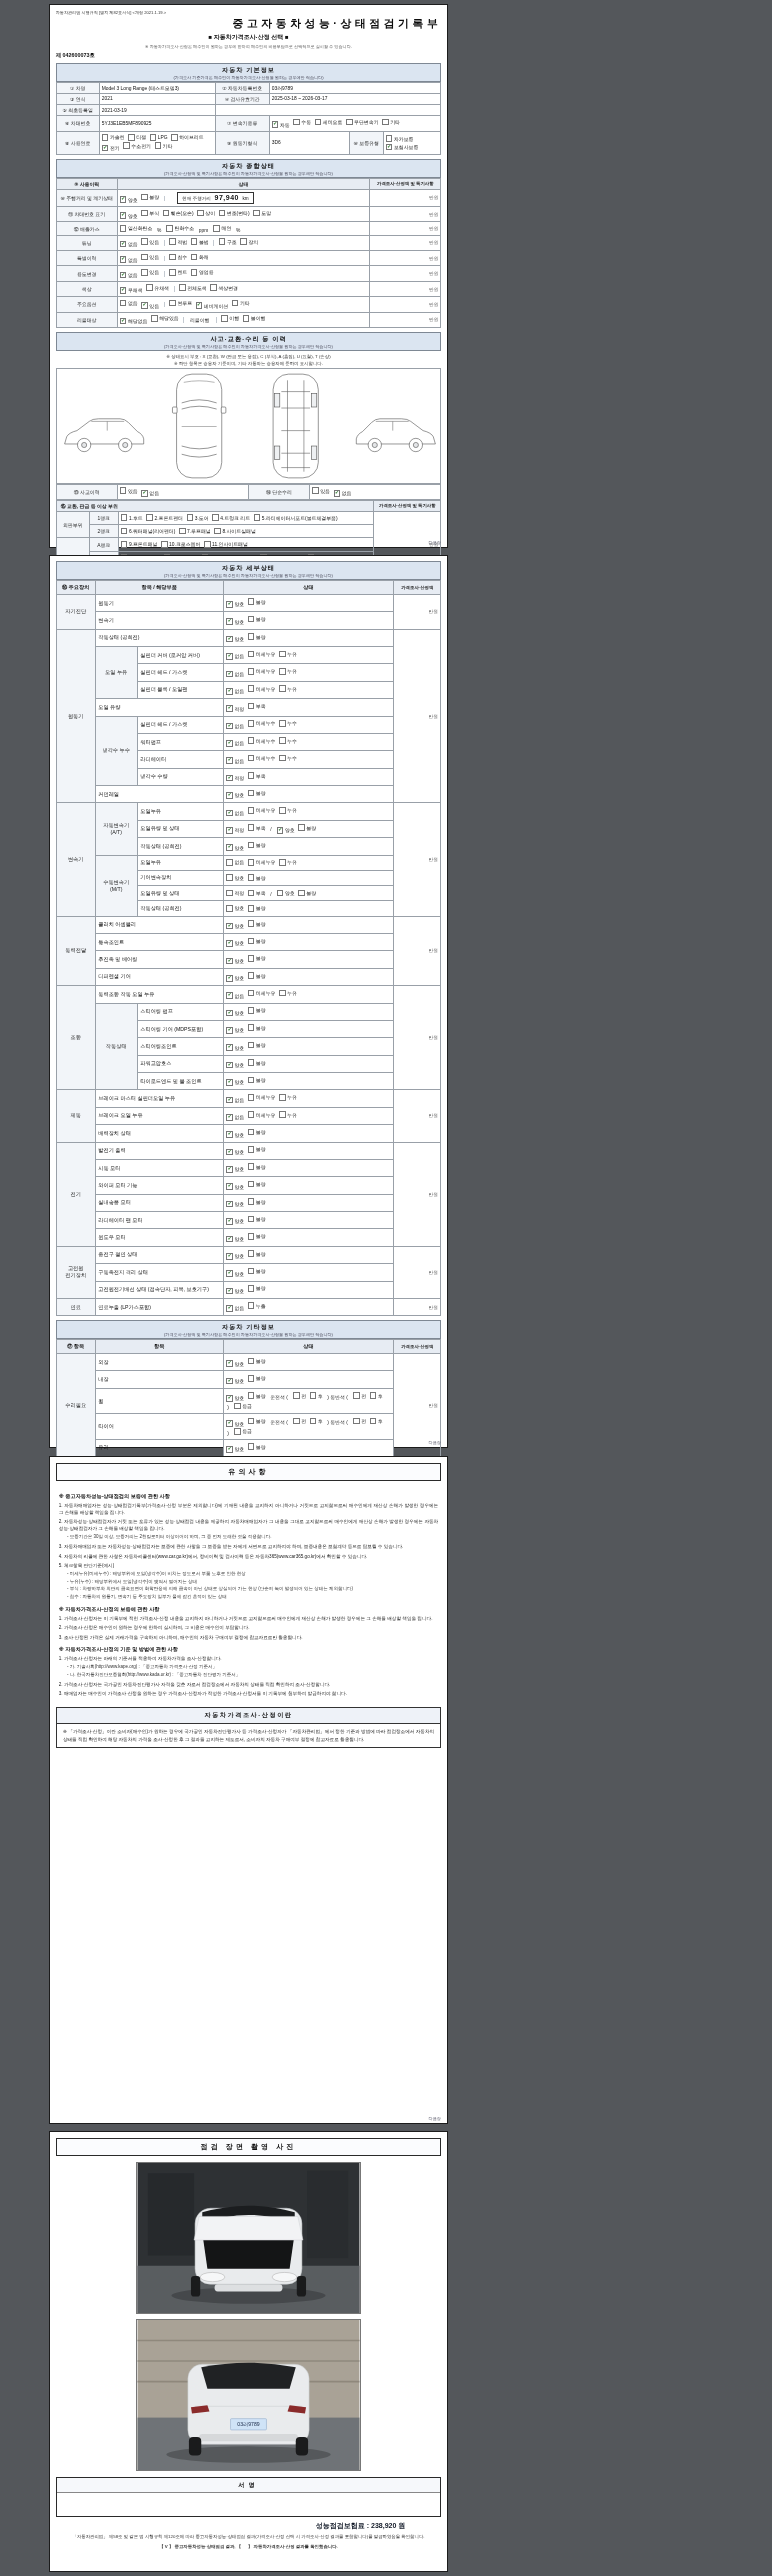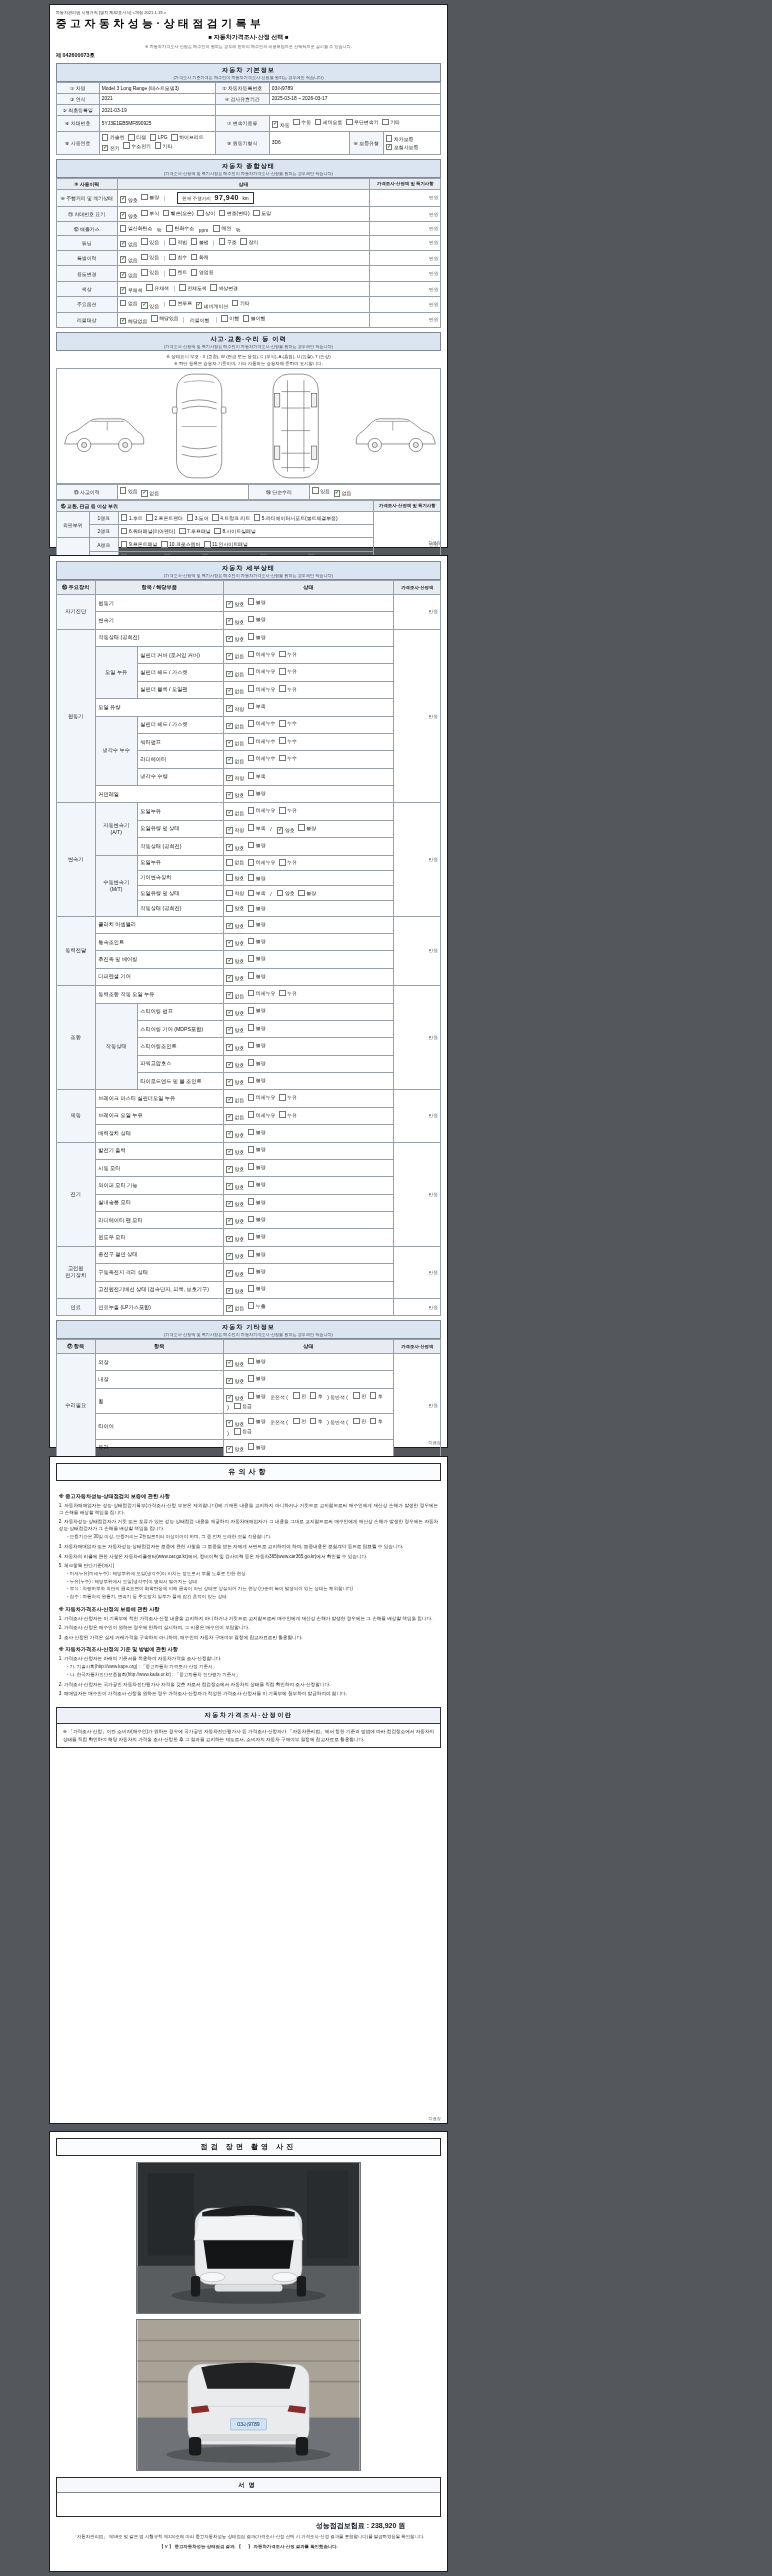--- a/index.html
+++ b/index.html
@@ -7,21 +7,21 @@
     width:773px;height:2576px;position:relative;
     background:#54575b;
     font-family:"Liberation Sans","DejaVu Sans",sans-serif;
     color:#111;
   }
   .page{
     position:absolute;left:49px;width:399px;background:#fff;
     border:0.5px solid #1c1c1c;box-sizing:border-box;padding:5.2px 5.7px 7.2px 5.7px;
   }
   .formref{font-size:4.1px;color:#333;}
-  .doctitle{margin-top:2.1px;text-align:left;font-size:10.8px;font-weight:bold;letter-spacing:3.6px;color:#0d0d0d;}
+  .doctitle{margin-top:2.1px;text-align:right;font-size:10.8px;font-weight:bold;letter-spacing:3.6px;color:#0d0d0d;}
   .subtitle{margin-top:2.1px;text-align:center;font-size:6px;font-weight:bold;}
   .subnote{margin-top:1.5px;text-align:center;font-size:4.1px;color:#555;}
   .docno{margin-top:3.1px;font-size:5.4px;font-weight:bold;}
   .secbar{margin-top:4.1px;background:#dbe5f1;border:0.5px solid #7e8894;text-align:center;padding:1.5px 0 1px 0;}
   .secbar .t{display:block;font-size:6.2px;font-weight:bold;letter-spacing:1px;}
   .secbar .n{display:block;font-size:4.1px;color:#445;margin-top:0.5px;}
   table{width:100%;border-collapse:collapse;table-layout:fixed;margin-top:-0.5px;}
   td{border:0.5px solid #99a0a8;font-size:4.9px;padding:2.1px 2.1px;vertical-align:middle;word-break:keep-all;}
   .lbl{background:#f2f5f9;text-align:center;color:#1d1d1d;}
   .hdr{background:#e7ecf3;text-align:center;font-weight:bold;}

